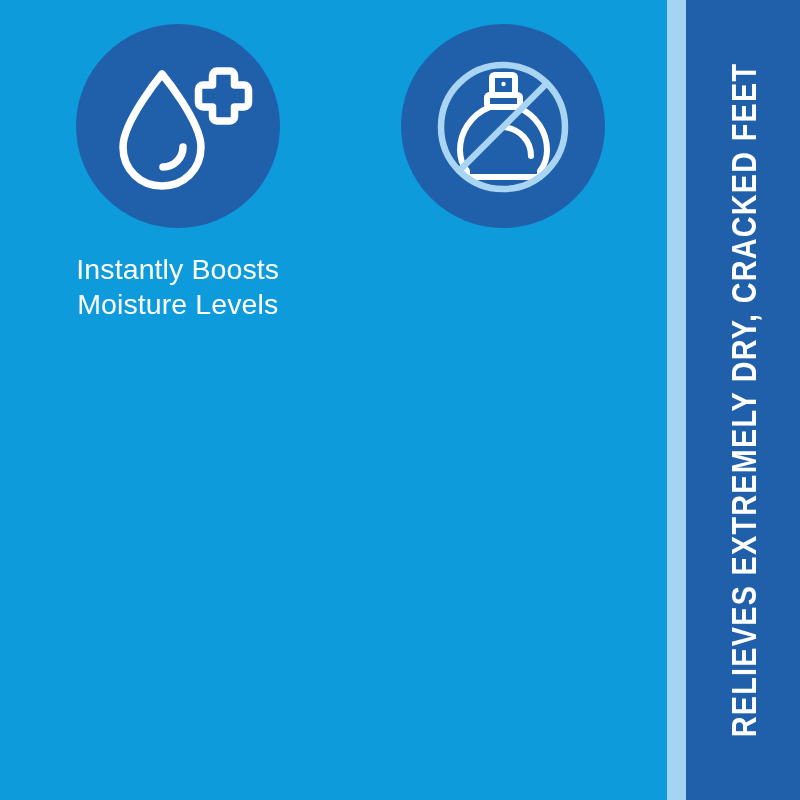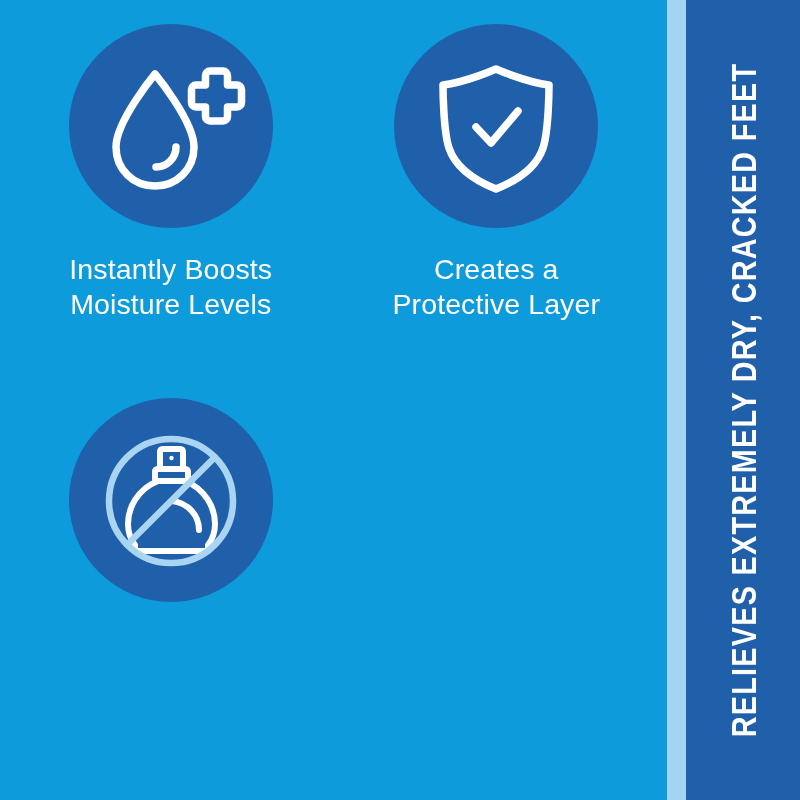--- a/index.html
+++ b/index.html
@@ -16,21 +16,21 @@
     position: relative;
     width: 800px;
     height: 800px;
     overflow: hidden;
     background: #0d9bdc;
   }
 
   
   #features-panel {
     position: absolute;
-    left: 0;
+    left: 7px;
     top: 0;
     width: 667px;
     height: 800px;
     background: #0d9bdc;
     display: grid;
     grid-template-columns: 1fr 1fr;
     grid-template-rows: 1fr 1fr;
     box-sizing: border-box;
     padding: 24px 8px 28px 8px;
   }
@@ -129,36 +129,20 @@
                      a4.5 4.5 0 0 1 -4.5 4.5 h-13 a4.5 4.5 0 0 1 -4.5 -4.5 v-9.5 h-9.5
                      a4.5 4.5 0 0 1 -4.5 -4.5 v-13 a4.5 4.5 0 0 1 4.5 -4.5 h9.5 v-9.5
                      a4.5 4.5 0 0 1 4.5 -4.5 Z"></path>
           </g>
         </svg>
       </div>
       <div class="feature-label">Instantly Boosts
 Moisture Levels</div>
     </div>
 
-    <div class="feature-cell" id="cell-row1-right">
-      <div class="icon-disc">
-        <svg width="150" height="150" viewBox="0 0 150 150">
-          <g fill="none" stroke="#ffffff" stroke-width="7.5" stroke-linecap="round" stroke-linejoin="round">
-
-            <path d="M75 18 C75 18 104 31 128 34 C128 34 128 79 122 97
-                     C115 118 95 130 75 138 C55 130 35 118 28 97
-                     C22 79 22 34 22 34 C46 31 75 18 75 18 Z"></path>
-
-            <path d="M55 76 L70 92 L97 60"></path>
-          </g>
-        </svg>
-      </div>
-      <div class="feature-label">Creates a
-Protective Layer</div>
-    </div>
 
 
     <div class="feature-cell" id="cell-row2-right">
       <div class="icon-disc">
         <svg width="150" height="150" viewBox="0 0 150 150">
 
           <g fill="none" stroke="#ffffff" stroke-width="6" stroke-linecap="round" stroke-linejoin="round">
 
             <rect x="64" y="24" width="23" height="20" rx="2.5" ry="2.5"></rect>
 

